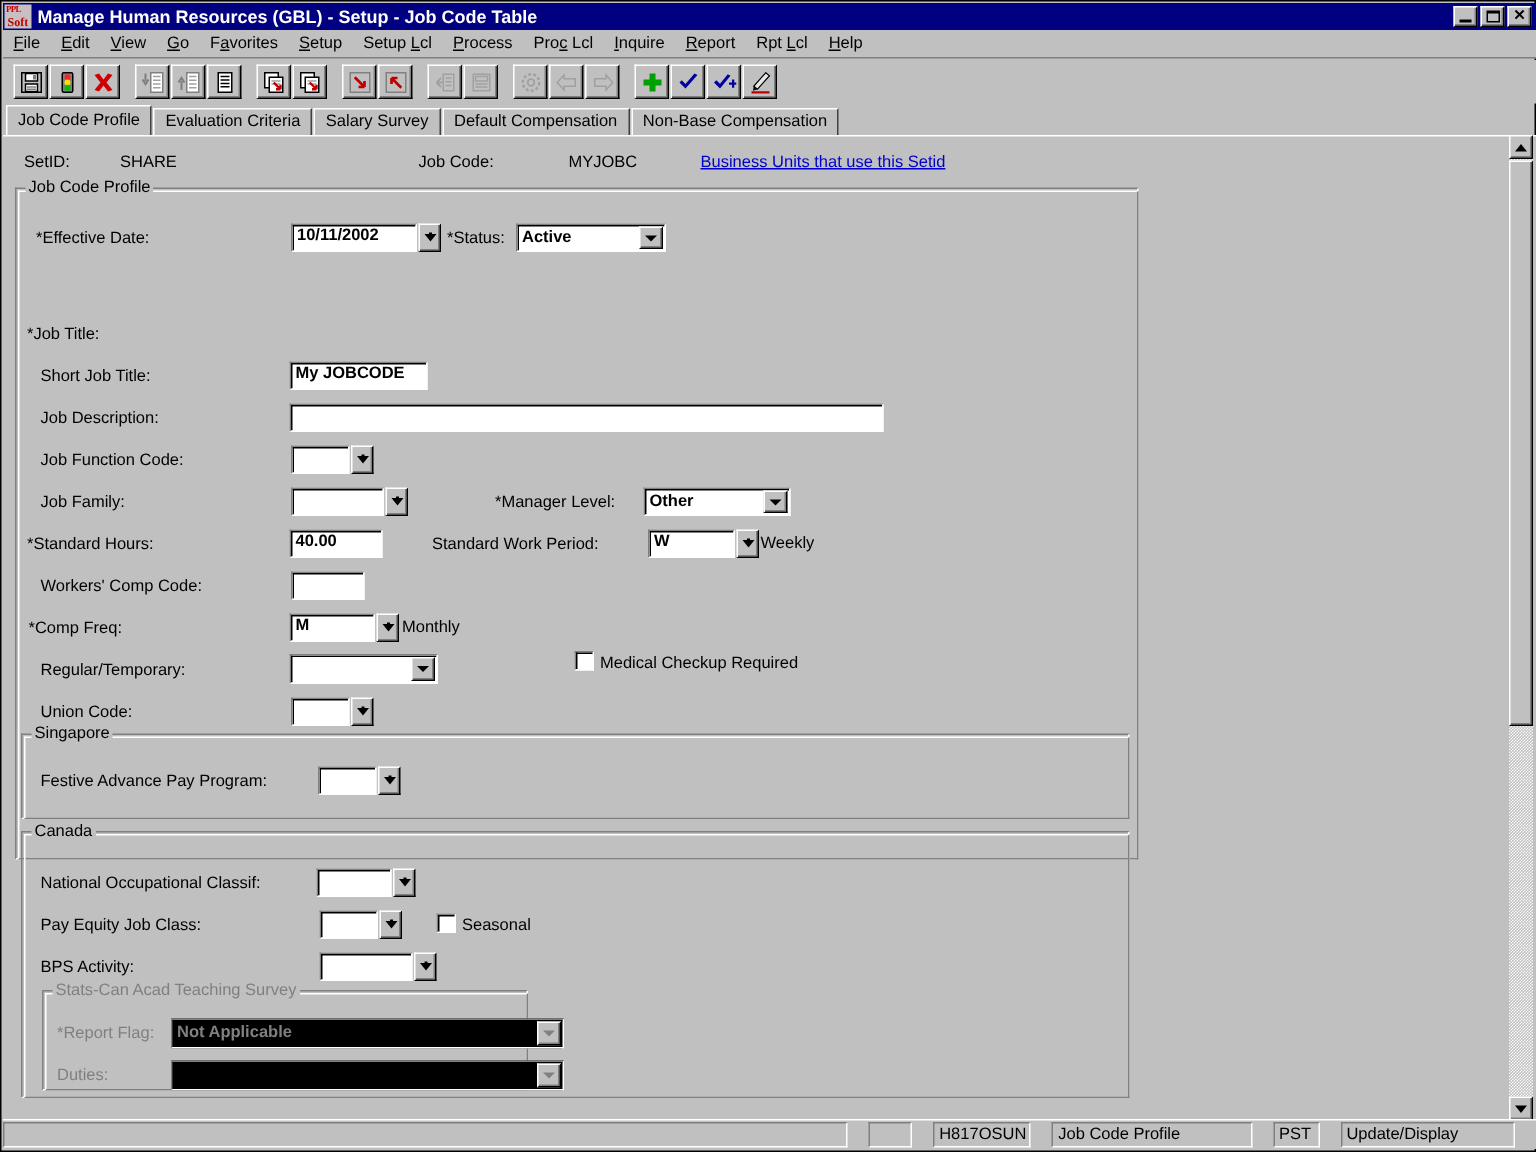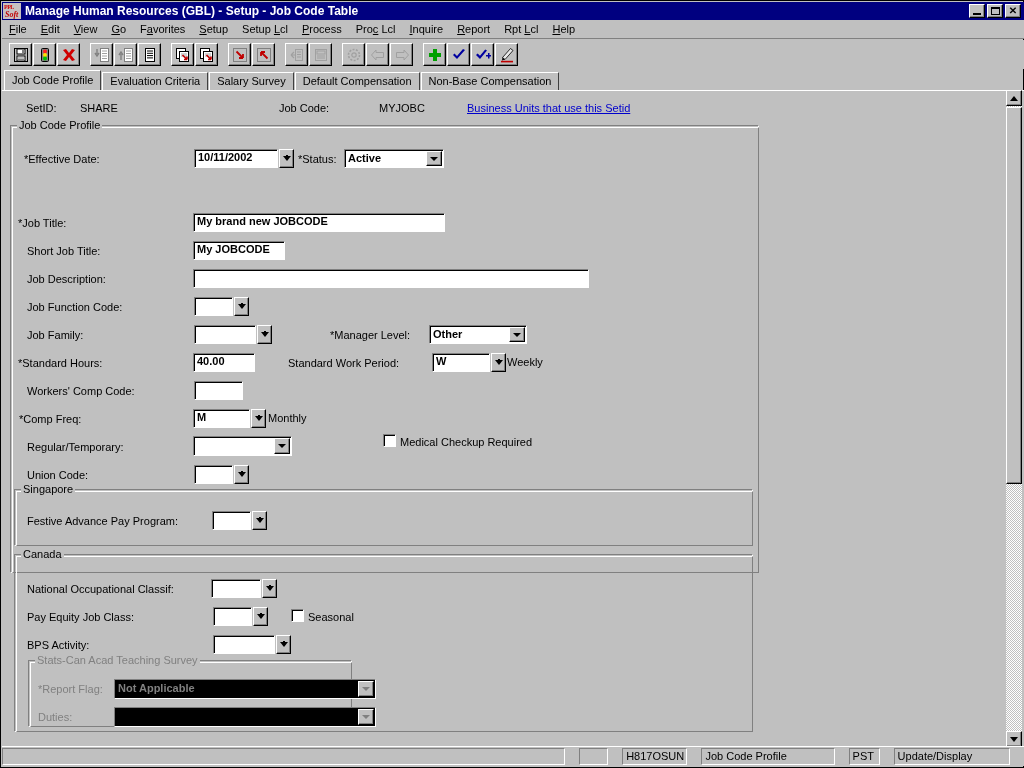--- a/index.html
+++ b/index.html
@@ -44,21 +44,21 @@
     flex: 0 0 auto;
   }
   .title-icon .ps1 {
     position: absolute; left: 1px; top: 1px;
     font-size: 6px; color: #d00000; font-weight: bold;
     font-family: "Liberation Serif", serif;
     letter-spacing: -0.5px;
   }
   .title-icon .ps2 {
     position: absolute; left: 2px; top: 7px;
-    font-size: 8px; color: #c00000; font-style: italic; font-weight: bold;
+    font-size: 8px; color: #c00000; font-weight: bold;
     font-family: "Liberation Serif", serif;
   }
   .title-text {
     color: #ffffff;
     font-weight: bold;
     font-size: 12px;
     margin-left: 4px;
     white-space: nowrap;
     flex: 1 1 auto;
     overflow: hidden;
@@ -649,21 +649,21 @@
     <div class="tab active"><span>Job Code Profile</span></div>
     <div class="tab"><span>Evaluation Criteria</span></div>
     <div class="tab"><span>Salary Survey</span></div>
     <div class="tab"><span>Default Compensation</span></div>
     <div class="tab"><span>Non-Base Compensation</span></div>
   </div>
 
   <div class="client">
     <div class="page">
 
-      <span class="lbl" style="left:24px; top:11px;">SetID:</span>
+      <span class="lbl" style="left:14px; top:11px;">SetID:</span>
       <span class="lbl" style="left:78px; top:11px;">SHARE</span>
       <span class="lbl" style="left:277px; top:11px;">Job Code:</span>
       <span class="lbl" style="left:377px; top:11px;">MYJOBC</span>
       <span class="link" style="left:465px; top:11px;">Business Units that use this Setid</span>
 
       <div class="group" style="left:8px; top:34px; width:749px; height:448px;">
         <span class="gtitle">Job Code Profile</span>
       </div>
 
       <span class="lbl" style="left:22px; top:62px;">*Effective Date:</span>
@@ -677,23 +677,20 @@
       </div>
       <span class="lbl" style="left:296px; top:62px;">*Status:</span>
       <div class="combo" style="left:342px; top:58px; width:100px; height:19px;">
         <span class="ctext">Active</span>
         <span class="cbtn">
             <i></i>
           </span>
       </div>
 
       <span class="lbl" style="left:16px; top:126px;">*Job Title:</span>
-      <div class="field" style="left:191px; top:122px; width:252px; height:19px;">
-        <span class="val">My brand new JOBCODE</span>
-      </div>
 
       <span class="lbl" style="left:25px; top:154px;">Short Job Title:</span>
       <div class="field" style="left:191px; top:150px; width:92px; height:19px;">
         <span class="val">My JOBCODE</span>
       </div>
 
       <span class="lbl" style="left:25px; top:182px;">Job Description:</span>
       <div class="field" style="left:191px; top:178px; width:396px; height:19px;">
         <span class="val"></span>
       </div>

